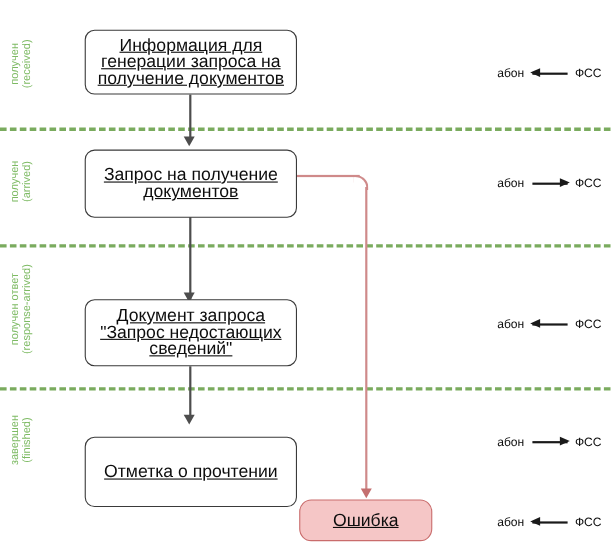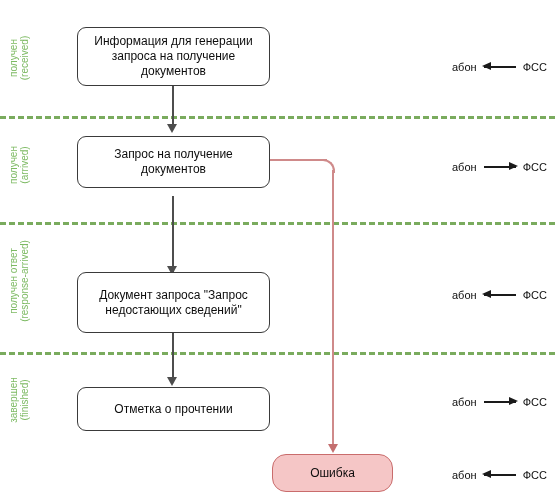--- a/index.html
+++ b/index.html
@@ -35,24 +35,25 @@
   .node{
     position:absolute;
     box-sizing:border-box;
     border:1.4px solid #3a3a3a;
     border-radius:9px;
     background:#ffffff;
     display:flex;
     align-items:center;
     justify-content:center;
     text-align:center;
-    font-size:12px;
+    font-size:16px;
     line-height:15px;
     color:#0d0d0d;
     padding:3px 8px;
+    text-decoration:underline;
   }
   .node.error{
     border:1.4px solid #c96c6c;
     background:#f5c6c6;
     border-radius:11px;
   }
 
   
   .vline{
     position:absolute;
@@ -169,33 +170,33 @@
 
   <div class="rline-h" style="left:269px;top:159px;width:58px;"></div>
   <div class="rline-corner" style="left:321px;top:159px;"></div>
   <div class="rline-v" style="left:332px;top:170px;height:278px;"></div>
   <div class="rarrow" style="left:328px;top:444px;"></div>
 
   <div class="node" style="left:77px;top:27px;width:193px;height:59px;">
     <span>Информация для генерации запроса на получение документов</span>
   </div>
 
-  <div class="node" style="left:77px;top:136px;width:193px;height:52px;">
+  <div class="node" style="left:77px;top:136px;width:193px;height:62px;">
     <span>Запрос на получение документов</span>
   </div>
 
   <div class="node" style="left:77px;top:272px;width:193px;height:61px;">
     <span>Документ запроса "Запрос недостающих сведений"</span>
   </div>
 
-  <div class="node" style="left:77px;top:387px;width:193px;height:44px;">
+  <div class="node" style="left:77px;top:397px;width:193px;height:64px;">
     <span>Отметка о прочтении</span>
   </div>
 
-  <div class="node error" style="left:272px;top:454px;width:121px;height:38px;border-radius:14px;">
+  <div class="node error" style="left:272px;top:454px;width:121px;height:38px;">
     <span>Ошибка</span>
   </div>
 
   <div class="party-row" style="left:452px;top:59px;">
     <span class="party-name">абон</span>
     <span class="party-arrow">
       <span class="shaft"></span>
         <span class="head-left"></span>
     </span>
     <span class="party-name">ФСС</span>

